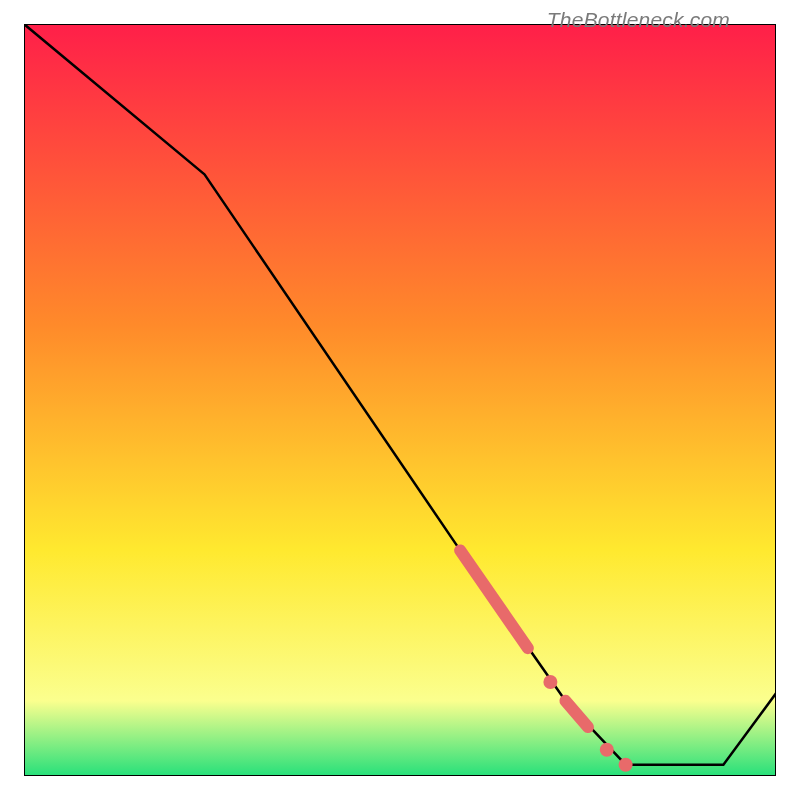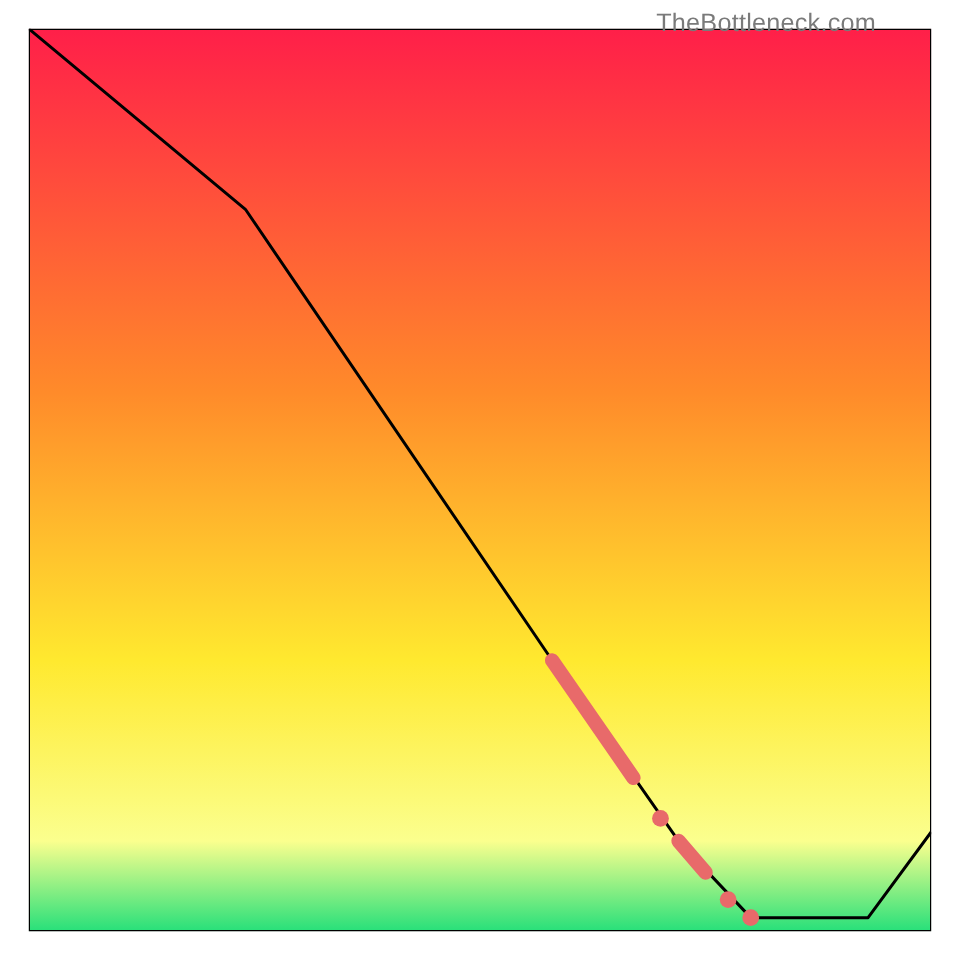--- a/index.html
+++ b/index.html
@@ -8,20 +8,21 @@
     width: 800px;
     height: 800px;
     overflow: hidden;
     background: #ffffff;
     font-family: Arial, Helvetica, sans-serif;
   }
   .chart-container {
     position: relative;
     width: 738px;
     height: 800px;
+    font-style: italic;
   }
   .plot-area {
     position: absolute;
     left: 24px;
     top: 24px;
     width: 752px;
     height: 752px;
     box-sizing: border-box;
   }
   .plot-area svg {

